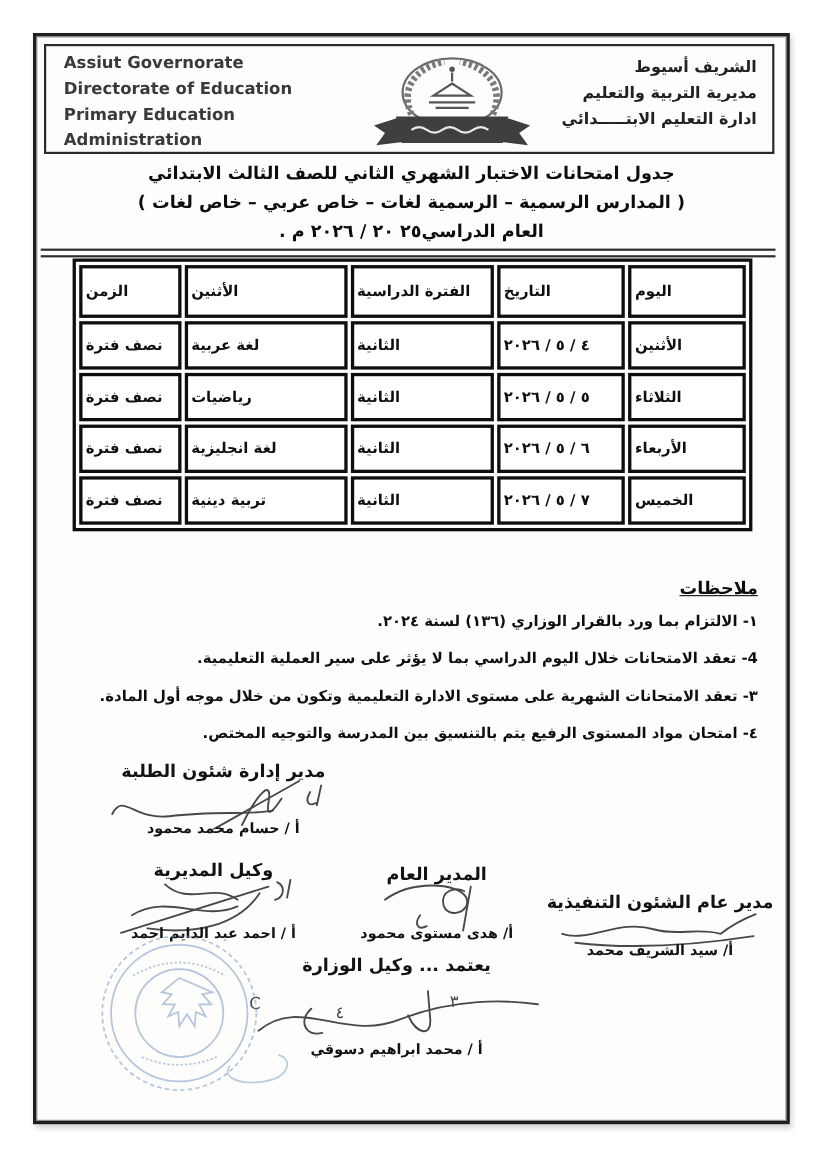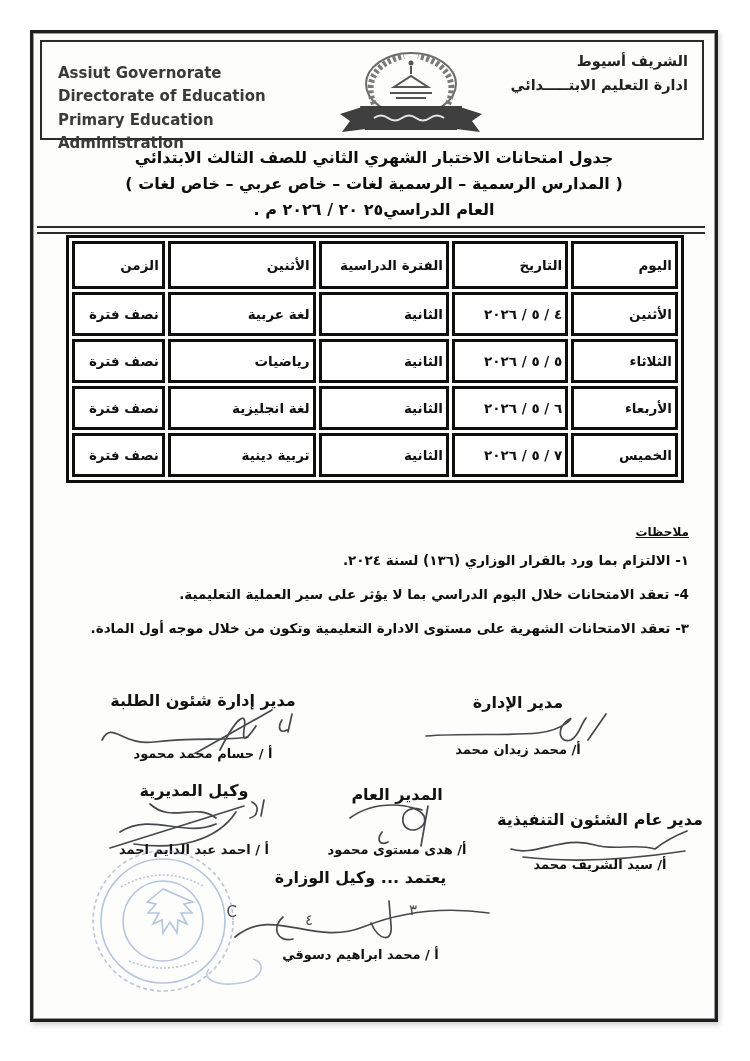--- a/index.html
+++ b/index.html
@@ -12,21 +12,21 @@
     position:absolute;left:30px;top:30px;width:682px;height:986px;
     background:#fdfdfb;border:3px solid #1f1f1f;
     box-shadow: inset 0 0 0 1px #9b9b9b, 2px 3px 5px rgba(0,0,0,.18);
   }
   
   .header-box{
     position:absolute;left:7px;top:7px;width:660px;height:96px;
     border:2px solid #2a2a2a;display:flex;background:#fdfdfb;
   }
   .head-en{
-    width:42%;padding:20px 0 0 16px;
+    width:42%;padding:4px 0 0 16px;
     font-size:15px;font-weight:700;color:#3a3a3a;line-height:1.55;
   }
   .head-logo{width:28%;position:relative;}
   .head-logo svg{position:absolute;left:50%;top:4px;transform:translateX(-50%);}
   .head-ar{
     width:30%;direction:rtl;text-align:right;padding:8px 14px 0 0;
     font-size:14.5px;font-weight:700;color:#222;line-height:1.65;
   }
   
   .title-block{
@@ -39,30 +39,30 @@
     border-top:2px solid #2e2e2e;border-bottom:2px solid #2e2e2e;
   }
   
   table.schedule{
     position:absolute;top:202px;left:33px;width:618px;
     direction:rtl;border-collapse:separate;border-spacing:3px;
     border:3px solid #0e0e0e;background:#fdfdfb;
   }
   .schedule th,.schedule td{
     border:3px solid #0e0e0e;background:#ffffff;
-    text-align:right;font-weight:700;font-size:13.5px;color:#101010;
+    text-align:left;font-weight:700;font-size:13.5px;color:#101010;
     padding:11px 3px;
   }
   .schedule th{padding:13px 3px;}
   
   .notes{
     position:absolute;top:492px;right:26px;left:26px;
     direction:rtl;text-align:right;color:#0f0f0f;
   }
-  .notes-title{font-size:12px;font-weight:700;text-decoration:underline;margin-bottom:12px;}
+  .notes-title{font-size:16px;font-weight:700;text-decoration:underline;margin-bottom:12px;}
   .note{font-size:13.5px;font-weight:700;margin-bottom:15px;line-height:19px;}
   
   .sig{position:absolute;direction:rtl;text-align:center;font-weight:700;color:#121212;}
   .sig-title{font-size:16px;white-space:nowrap;}
   .sig-name{font-size:13px;white-space:nowrap;}
   .scribble{display:block;margin:-6px auto -8px auto;}
   .pen{stroke:#46484e;stroke-width:1.7;fill:none;stroke-linecap:round;stroke-linejoin:round;}
   .pen-txt{fill:#46484e;font-size:15px;font-weight:400;}
   
   .stamp{position:absolute;left:50px;top:810px;opacity:.5;}
@@ -88,20 +88,21 @@
         <circle cx="79" cy="17" r="2.5" fill="#555"></circle>
         <path d="M79,20 v8 M62,41 l17,-11 l17,11 z M58,47 h42 M64,52 h30" fill="none" stroke="#555" stroke-width="2"></path>
         <path d="M28,60 L130,60 L125,84 L33,84 Z" fill="#3f3f3f"></path>
         <path d="M30,61 L8,68 L18,75 L10,86 L34,83 Z" fill="#3f3f3f"></path>
         <path d="M128,61 L150,68 L140,75 L148,86 L124,83 Z" fill="#3f3f3f"></path>
         <path d="M42,72 q7,-5 14,0 q7,5 14,0 q7,-5 14,0 q7,5 14,0 q7,-5 14,0" stroke="#e8e8e8" stroke-width="2" fill="none"></path>
       </svg>
     </div>
     <div class="head-ar">
       <div>الشريف أسيوط</div>
+      <div>مديرية التربية والتعليم</div>
       <div>ادارة التعليم الابتـــــدائي</div>
     </div>
   </div>
 
   <div class="title-block">
     <div>جدول امتحانات الاختبار الشهري الثاني للصف الثالث الابتدائي</div>
     <div>( المدارس الرسمية – الرسمية لغات – خاص عربي – خاص لغات )</div>
     <div>العام الدراسي٢٥ ٢٠ / ٢٠٢٦ م .</div>
   </div>
 
@@ -147,30 +148,23 @@
         <td>نصف فترة</td>
       </tr>
     </tbody>
   </table>
 
   <div class="notes">
     <div class="notes-title">ملاحظات</div>
     <div class="note">١- الالتزام بما ورد بالقرار الوزاري (١٣٦) لسنة ٢٠٢٤.</div>
     <div class="note">4- تعقد الامتحانات خلال اليوم الدراسي بما لا يؤثر على سير العملية التعليمية.</div>
     <div class="note">٣- تعقد الامتحانات الشهرية على مستوى الادارة التعليمية وتكون من خلال موجه أول المادة.</div>
-  </div>
-
-  <div class="sig" style="left:380px;top:660px;width:210px;">
-    <div class="sig-title">مدير الإدارة</div>
-    <svg class="scribble" width="200" height="44" viewBox="0 0 200 44">
-      <path class="pen" d="M8,30 C45,27 90,30 120,27 C148,24 158,8 150,14 C138,23 141,38 153,34 C161,30 162,20 168,12"></path>
-      <path class="pen" d="M170,34 L188,8"></path>
-    </svg>
-    <div class="sig-name">أ/ محمد زيدان محمد</div>
-  </div>
+    <div class="note">٤- امتحان مواد المستوى الرفيع يتم بالتنسيق بين المدرسة والتوجيه المختص.</div>
+  </div>
+
 
   <div class="sig" style="left:58px;top:658px;width:224px;">
     <div class="sig-title">مدير إدارة شئون الطلبة</div>
     <svg class="scribble" width="214" height="50" viewBox="0 0 214 50">
       <path class="pen" d="M6,36 C16,16 26,42 58,38 C98,33 130,37 152,33"></path>
       <path class="pen" d="M124,46 C140,14 152,4 148,26 C146,40 152,34 160,22"></path>
       <path class="pen" d="M98,50 L176,6"></path>
       <path class="pen" d="M186,16 c-5,8 -2,14 5,10 M196,10 l-4,18"></path>
     </svg>
     <div class="sig-name">أ / حسام محمد محمود</div>

